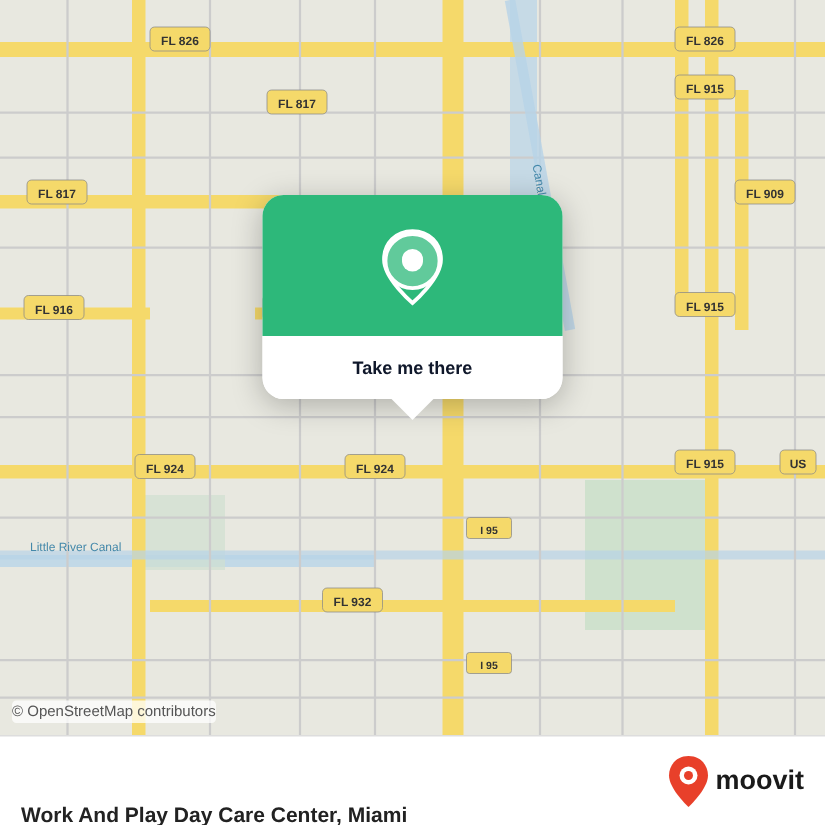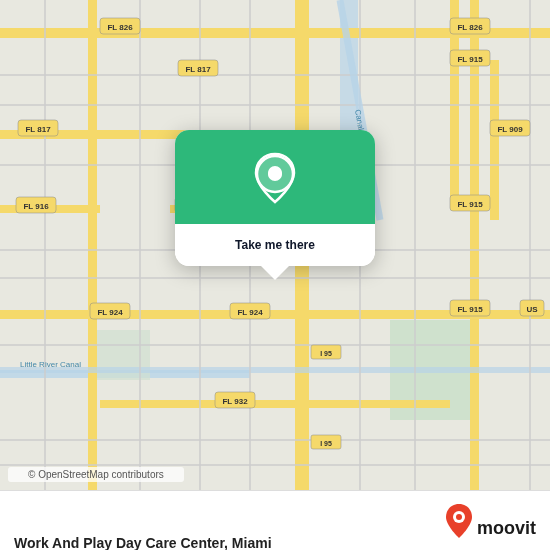--- a/index.html
+++ b/index.html
@@ -39,21 +39,21 @@
     }
 
     #place-name {
       font-size: 14px;
       font-weight: 600;
       color: #222;
     }
 
     #moovit-logo {
       display: flex;
-      align-items: flex-end;
+      align-items: center;
       gap: 4px;
     }
 
     
     #popup-card {
       position: absolute;
       top: 130px;
       left: 50%;
       transform: translateX(-50%);
       background: white;
@@ -114,21 +114,21 @@
     }
 
     
     #attribution {
       position: absolute;
       bottom: 8px;
       left: 8px;
       font-size: 10px;
       color: #555;
       background: rgba(255,255,255,0.75);
-      padding: 2px 20px;
+      padding: 2px 0;
       border-radius: 3px;
       z-index: 5;
     }
 
     
     .moovit-text {
       font-size: 18px;
       font-weight: 700;
       color: #1a1a1a;
     }

